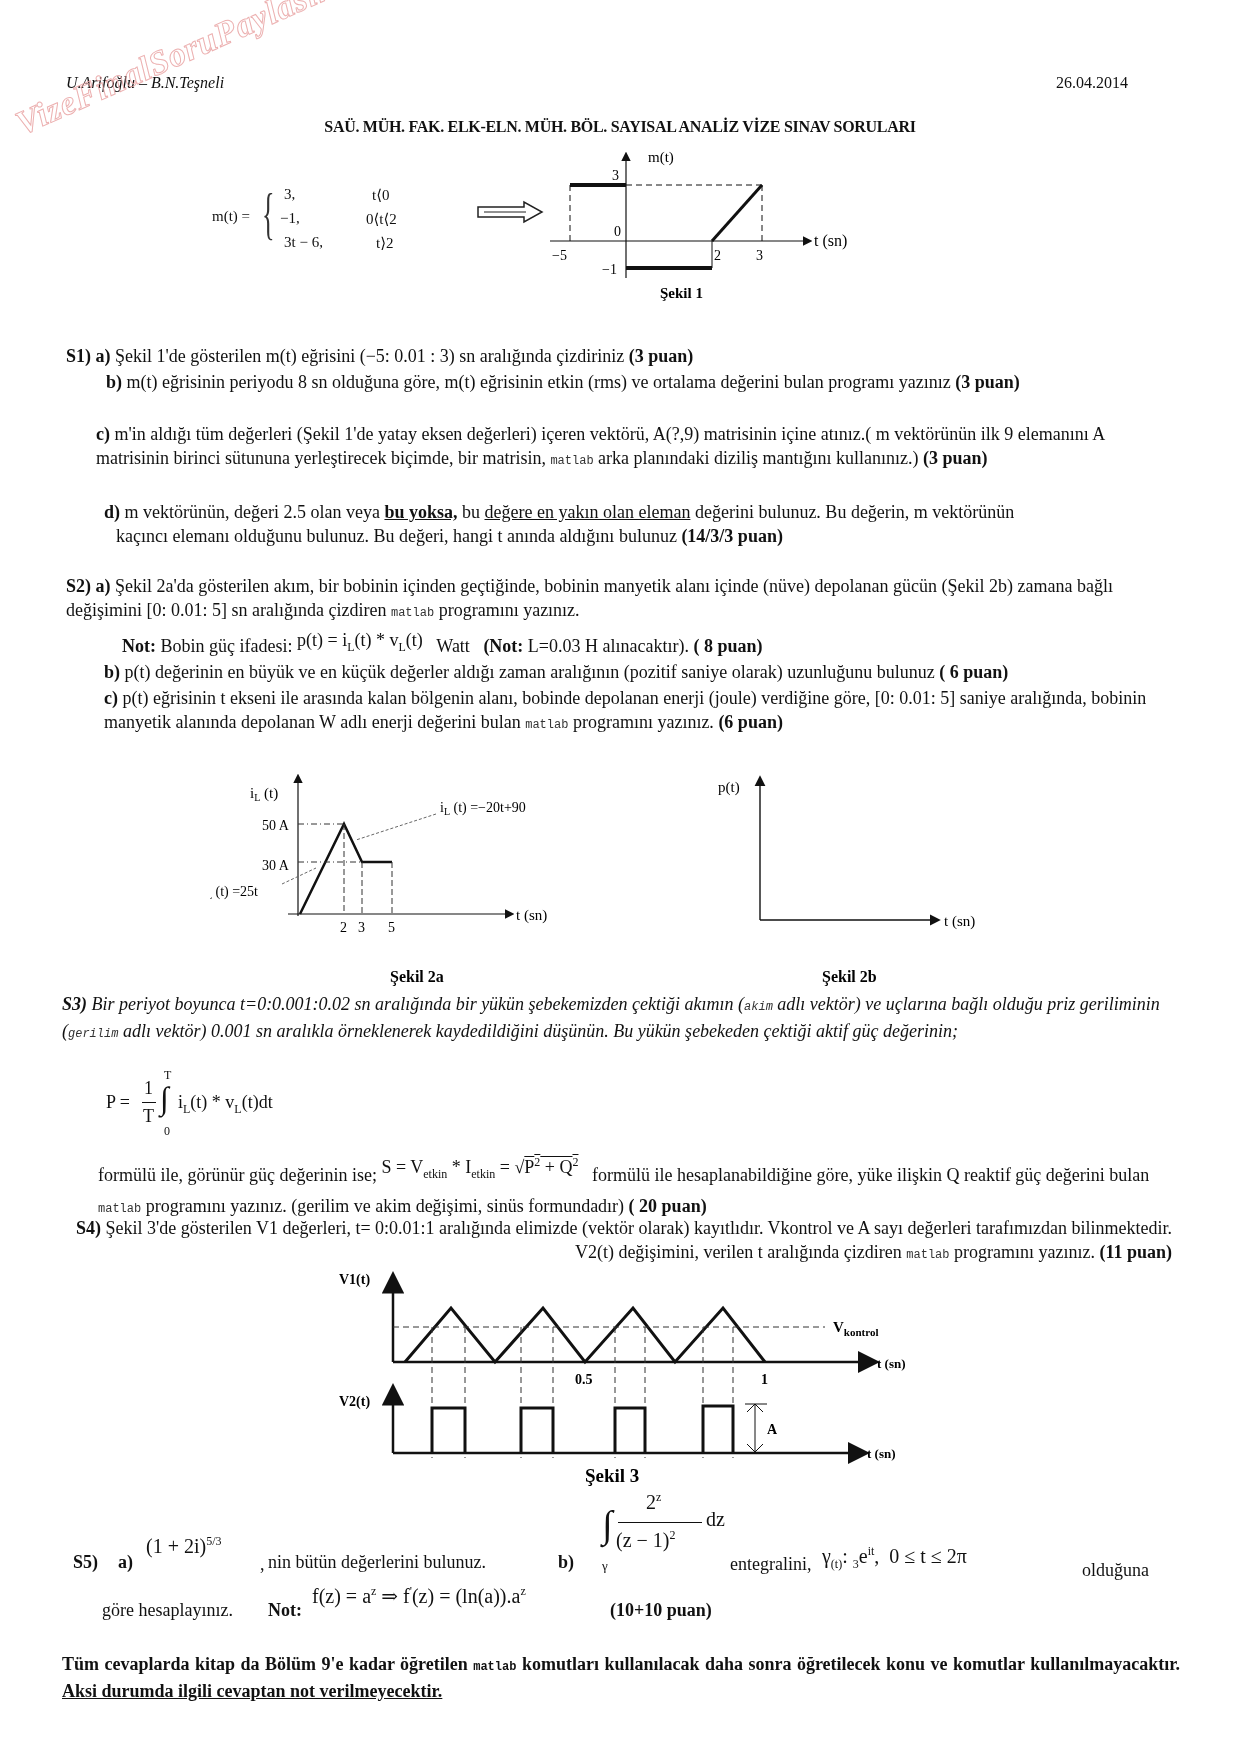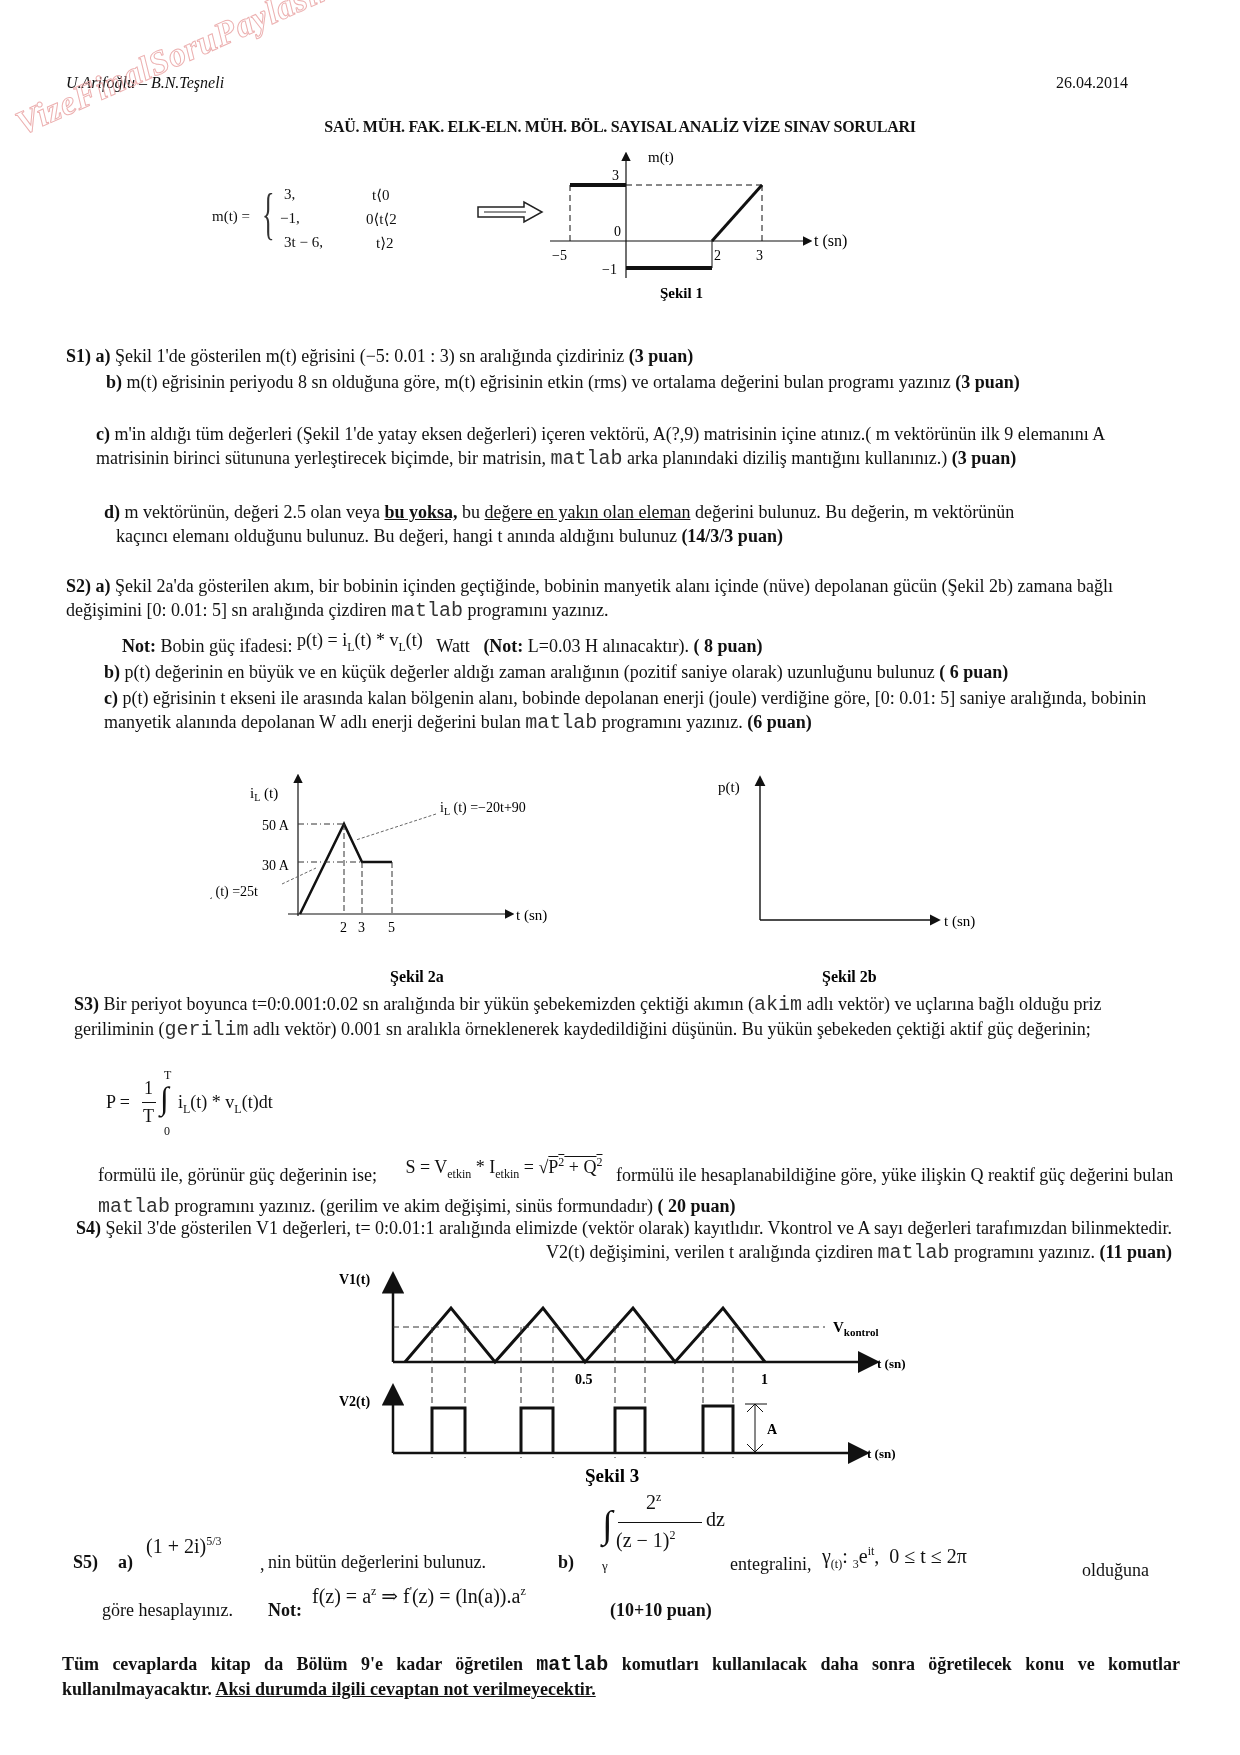--- a/index.html
+++ b/index.html
@@ -5,21 +5,21 @@
   html,body{margin:0;padding:0;background:#fff;}
   body{width:1240px;height:1755px;position:relative;overflow:hidden;font-family:"Liberation Serif","DejaVu Serif",serif;color:#111;}
   .abs{position:absolute;}
   .hdr-left{left:66px;top:74px;font-size:16px;font-style:italic;}
   .hdr-right{right:112px;top:74px;font-size:16px;text-align:right;}
   .watermark{left:10px;top:108px;font-size:34px;font-weight:bold;font-style:italic;color:transparent;-webkit-text-stroke:1px #e9a3a3;transform:rotate(-24deg);transform-origin:left top;letter-spacing:1px;opacity:.85;}
   .title{left:0;width:1240px;top:118px;text-align:center;font-size:16px;font-weight:bold;letter-spacing:-0.3px;}
   .txt{font-size:18px;line-height:24px;}
   .b{font-weight:bold;}
   .u{text-decoration:underline;}
-  .mono{font-family:"Liberation Mono","DejaVu Sans Mono",monospace;font-size:20px;color:#333;}
+  .mono{font-family:"Liberation Mono","DejaVu Sans Mono",monospace;font-size:12px;color:#333;}
   .math{font-family:"Liberation Serif","DejaVu Serif",serif;font-size:18px;}
   svg text{font-family:"Liberation Serif","DejaVu Serif",serif;}
   sub,sup{font-size:12px;}
 </style>
 </head>
 <body>
 
 <div class="abs hdr-left">U.Arifoğlu – B.N.Teşneli</div>
 <div class="abs hdr-right">26.04.2014</div>
 <div class="abs watermark">VizeFinalSoruPaylasimi.com</div>
@@ -132,36 +132,36 @@
         <path d="M0 0 L8 4 L0 8 Z" fill="#111"></path>
       </marker>
     </defs>
   <line x1="50" y1="152" x2="228" y2="152" stroke="#111" stroke-width="1.4" marker-end="url(#ah3)"></line>
   <line x1="50" y1="152" x2="50" y2="10" stroke="#111" stroke-width="1.4" marker-end="url(#ah3)"></line>
   <text x="8" y="24" font-size="15">p(t)</text>
   <text x="234" y="158" font-size="15">t (sn)</text>
   <text x="112" y="214" font-size="16" font-weight="bold">Şekil 2b</text>
 </svg>
 
-<div class="abs txt" style="left:74px;top:992px;width:1110px;">
+<div class="abs txt" style="left:62px;top:992px;width:1110px;font-style:italic;">
   <span class="b">S3)</span> <span>Bir periyot boyunca t=0:0.001:0.02  sn aralığında bir yükün şebekemizden çektiği akımın (</span><span class="mono">akim</span> <span>adlı vektör) ve uçlarına bağlı olduğu priz geriliminin (</span><span class="mono">gerilim</span> <span>adlı vektör) 0.001 sn aralıkla örneklenerek kaydedildiğini düşünün. Bu yükün şebekeden çektiği aktif güç değerinin;</span>
 </div>
 <div class="abs math" style="left:106px;top:1070px;width:240px;height:70px;">
   <span class="abs" style="left:0;top:22px;">P =</span>
   <span class="abs" style="left:38px;top:8px;">1</span>
   <span class="abs" style="left:36px;top:32px;width:14px;border-top:1px solid #111;"></span>
   <span class="abs" style="left:37px;top:36px;">T</span>
   <span class="abs" style="left:58px;top:-2px;font-size:12px;">T</span>
   <span class="abs" style="left:54px;top:10px;font-size:32px;">∫</span>
   <span class="abs" style="left:58px;top:54px;font-size:12px;">0</span>
   <span class="abs" style="left:72px;top:22px;">i<sub>L</sub>(t) * v<sub>L</sub>(t)dt</span>
 </div>
 <div class="abs txt" style="left:98px;top:1158px;width:1080px;">
   <span>formülü ile, görünür güç değerinin ise;</span>
-  <span class="math" style="position:relative;top:-8px;margin-left:24px;">S = V<sub>etkin</sub> * I<sub>etkin</sub> = √<span style="text-decoration:overline;">P<sup>2</sup> + Q<sup>2</sup></span></span>
+  <span class="math" style="position:relative;top:-8px;">S = V<sub>etkin</sub> * I<sub>etkin</sub> = √<span style="text-decoration:overline;">P<sup>2</sup> + Q<sup>2</sup></span></span>
   &nbsp; <span>formülü ile hesaplanabildiğine göre, yüke ilişkin Q reaktif güç değerini bulan</span> <span class="mono">matlab</span> <span>programını yazınız. (gerilim ve akim değişimi, sinüs formundadır)</span> <span class="b">( 20 puan)</span>
 </div>
 
 <div class="abs txt" style="left:62px;top:1216px;width:1110px;text-align:right;">
   <span class="b">S4)</span> <span>Şekil 3'de gösterilen V1 değerleri, t= 0:0.01:1 aralığında elimizde (vektör olarak) kayıtlıdır. Vkontrol ve A sayı değerleri tarafımızdan bilinmektedir. V2(t) değişimini, verilen t aralığında çizdiren</span> <span class="mono">matlab</span> <span>programını yazınız.</span> <span class="b">(11 puan)</span>
 </div>
 
 <svg class="abs" style="left:335px;top:1268px;" width="580" height="220">
   <defs>
       <marker id="ah4" markerWidth="9" markerHeight="9" refX="7" refY="4.5" orient="auto">

